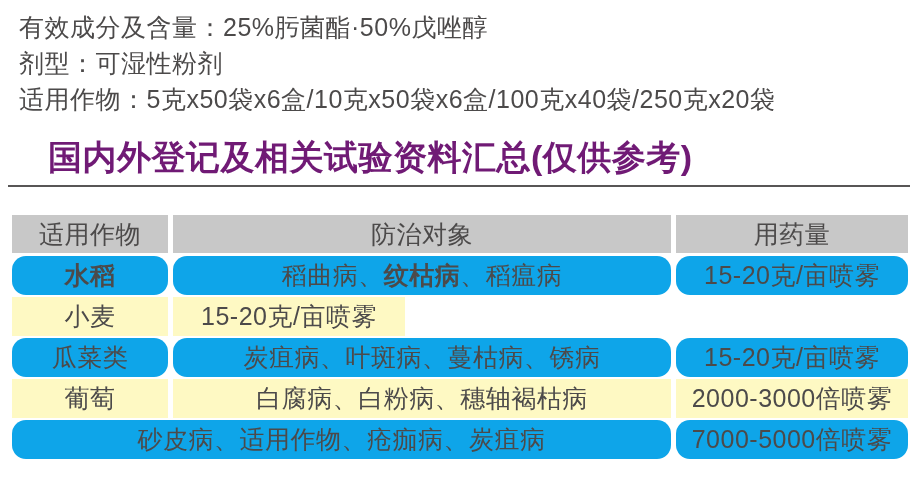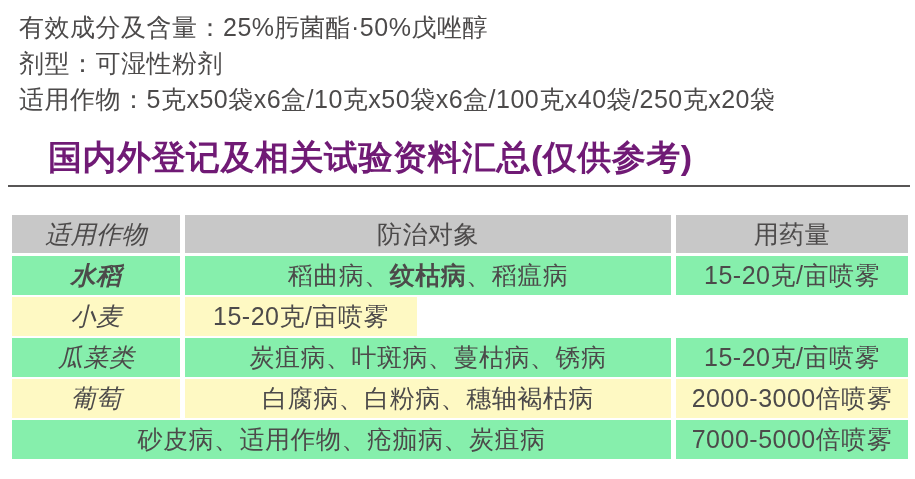--- a/index.html
+++ b/index.html
@@ -62,24 +62,24 @@
   .tr.header-row { margin-bottom: 3px; }
   .td {
     display: flex;
     align-items: center;
     justify-content: center;
     height: 39px;
     letter-spacing: 0.5px;
     white-space: nowrap;
   }
   .header-row .td { height: 38px; background: #c8c8c8; }
-  .col-crop    { width: 168px; font-style: italic; }
+  .col-crop    { width: 156px; }
   .col-targets { width: 458px; flex: 1; }
   .col-dosage  { width: 232px; }
-  .row-shaded .td { background: #86efac; }
+  .row-shaded .td { background: #0ea5e9; border-radius: 14px; }
   .row-plain  .td { background: #fef9c3; }
   .bold { font-weight: bold; }
 </style>
 </head>
 <body>
 
 <div class="page">
 
   <div class="info-block">
     <div>有效成分及含量：25%肟菌酯·50%戊唑醇</div>

